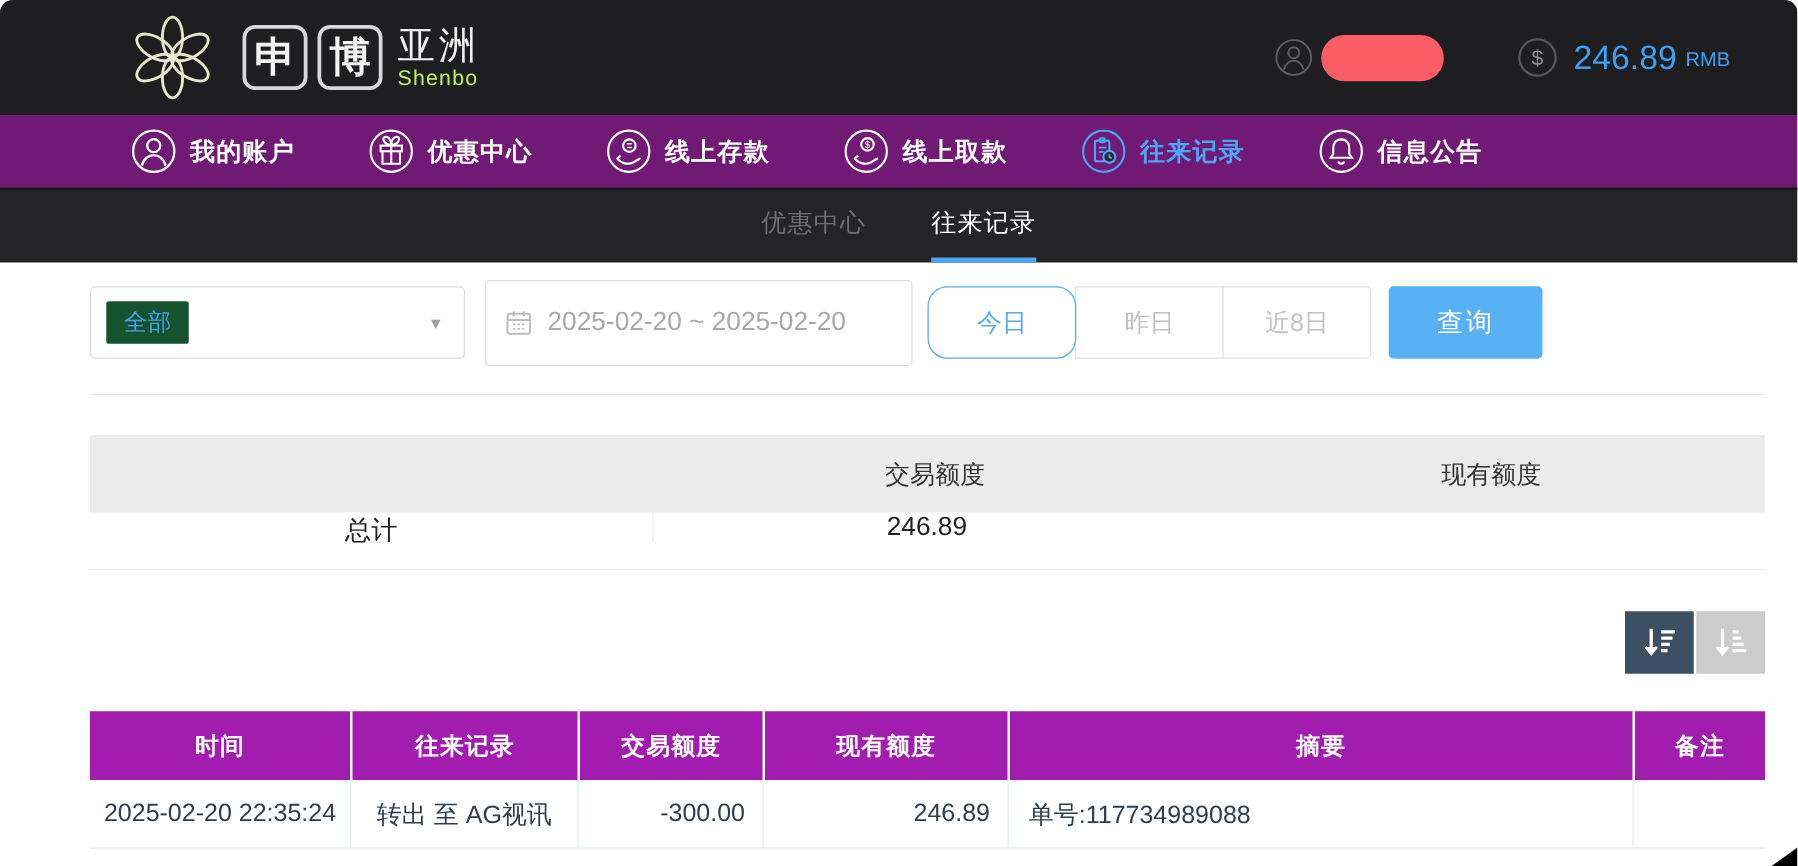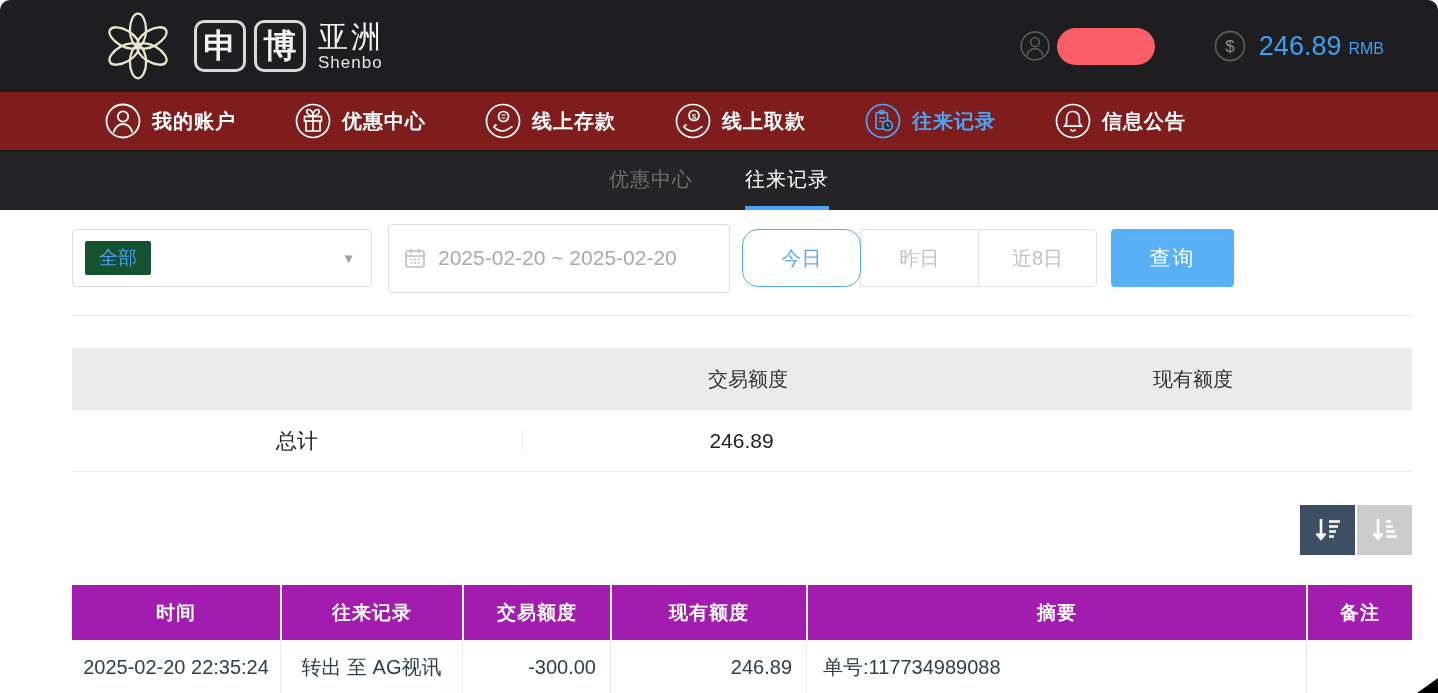--- a/index.html
+++ b/index.html
@@ -10,30 +10,30 @@
   
   .topbar { height:92px; background:#1e1e20; display:flex; align-items:center;
     border-radius:10px 10px 0 0; }
   .brand { display:flex; align-items:center; margin-left:100px; cursor:pointer; }
   .flower { margin-right:18px; }
   .logo-box { width:52px; height:52px; border:3px solid #d8d8d8; border-radius:10px;
     color:#f3f3f3; font-size:33px; font-weight:bold; display:flex; align-items:center;
     justify-content:center; margin-right:8px; }
   .logo-region { color:#f0f0f0; margin-left:4px; line-height:1; }
   .logo-region .cn { font-size:30px; letter-spacing:3px; }
-  .logo-region .en { font-size:17px; color:#e5e5e5; margin-top:2px; letter-spacing:1px; }
+  .logo-region .en { font-size:17px; color:#bef264; margin-top:2px; letter-spacing:1px; }
   .top-right { margin-left:auto; display:flex; align-items:center; padding-right:54px; }
   .user-ic { color:#5e5e5e; display:flex; }
   .pill { width:98px; height:37px; border-radius:19px; background:#fb5d66; margin-left:6px; }
   .coin-ic { margin-left:58px; display:flex; }
   .bal-amt { color:#3d9ff2; font-size:27px; margin-left:12px; }
   .bal-cur { color:#3d9ff2; font-size:16px; margin-left:7px; margin-top:6px; }
 
   
-  .mainnav { height:60px; background:#7f1d1d; display:flex; align-items:center;
+  .mainnav { height:60px; background:#701a75; display:flex; align-items:center;
     padding-left:104px; border-bottom:2px solid #171717; }
   .nav-item { display:flex; align-items:center; margin-right:58px; color:#fff;
     cursor:pointer; }
   .nav-item .lbl { font-size:20px; font-weight:bold; margin-left:10px; letter-spacing:1px; }
   .nav-item.active { color:#4da4f2; }
   .nav-ic { display:flex; }
 
   
   .subtabs { height:58px; background:#242426; display:flex; justify-content:center; }
   .subtab { position:relative; color:#6f6f6f; font-size:20px; line-height:55px;
@@ -64,21 +64,21 @@
   .qbtn:last-child { border-radius:0 4px 4px 0; }
   .qbtn.active { border:1px solid #57aaf0; color:#57aaf0; z-index:1; border-radius:16px; }
   .search-btn { width:123px; height:58px; background:#58b1f5; border:none; border-radius:4px;
     color:#fff; font-size:21px; margin-left:14px; cursor:pointer; letter-spacing:2px; }
 
   .divider { border:none; border-top:1px solid #e6e6e6; margin-top:28px; }
 
   
   .sum-table { margin-top:32px; font-size:20px; color:#333; }
   .sum-head { display:flex; height:62px; background:#ebebeb; align-items:center; }
-  .sum-row { display:flex; height:62px; align-items:center; border-bottom:1px solid #ededed; }
+  .sum-row { display:flex; height:46px; align-items:flex-start; border-bottom:1px solid #ededed; }
   .sum-c1 { width:450px; } .sum-c2 { width:452px; } .sum-c3 { width:438px; }
   .sum-cell { display:flex; align-items:center; justify-content:center; font-size:21px; color:#222; }
   .sum-row .sum-c2, .sum-row .sum-c3 { border-left:1px solid #ededed; }
   .sum-head div { display:flex; align-items:center; justify-content:center; font-size:20px; color:#333; }
 
   
   .sort-wrap { display:flex; justify-content:flex-end; margin-top:33px; }
   .sort-btn { width:55px; height:50px; display:flex; align-items:center; justify-content:center;
     cursor:pointer; }
   .sort-btn.desc { background:#3d4f63; margin-right:2px; }

